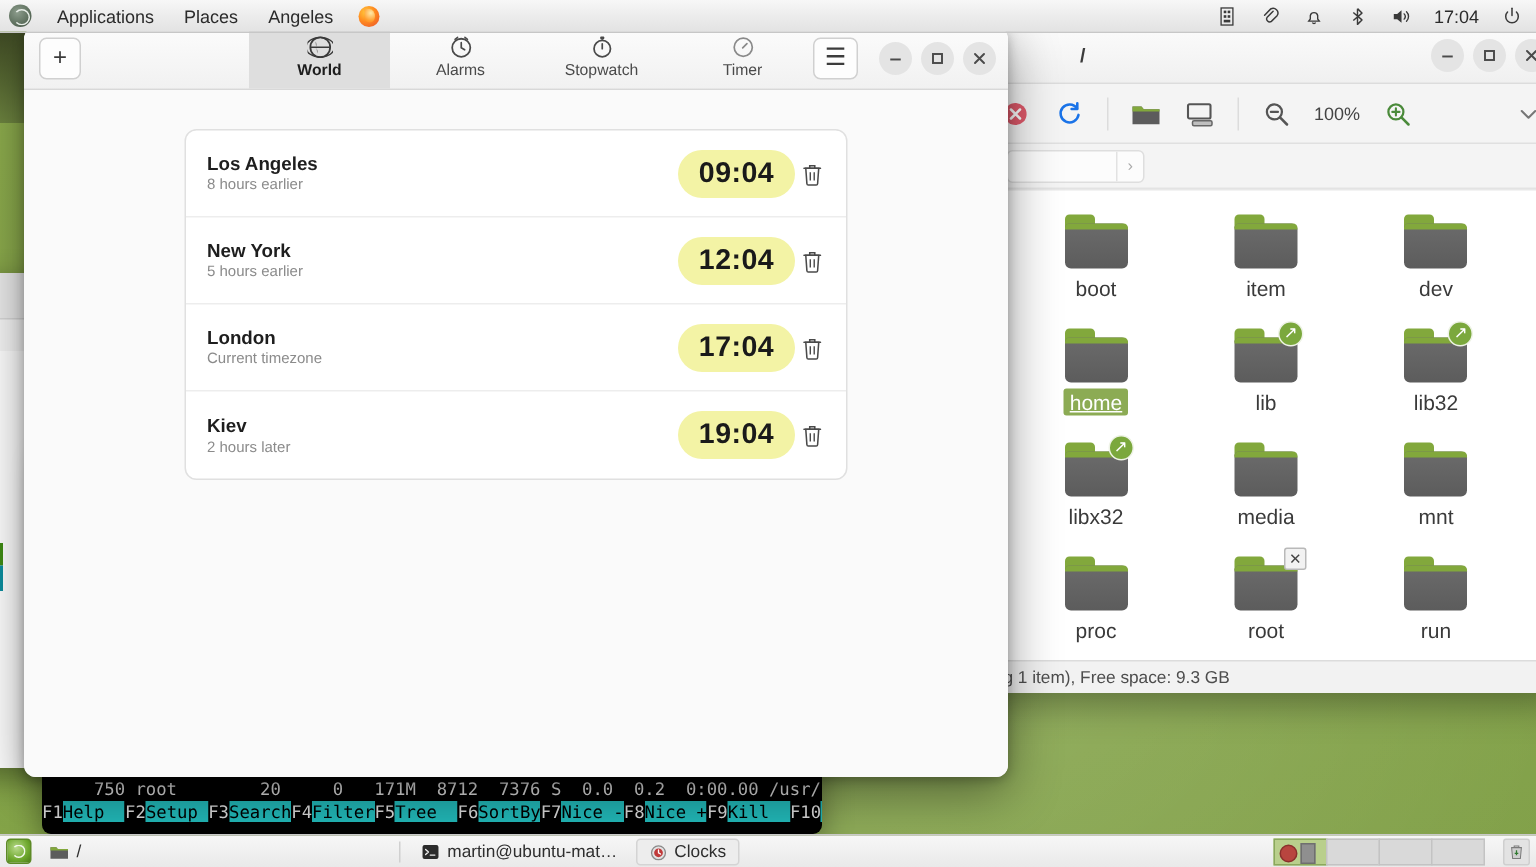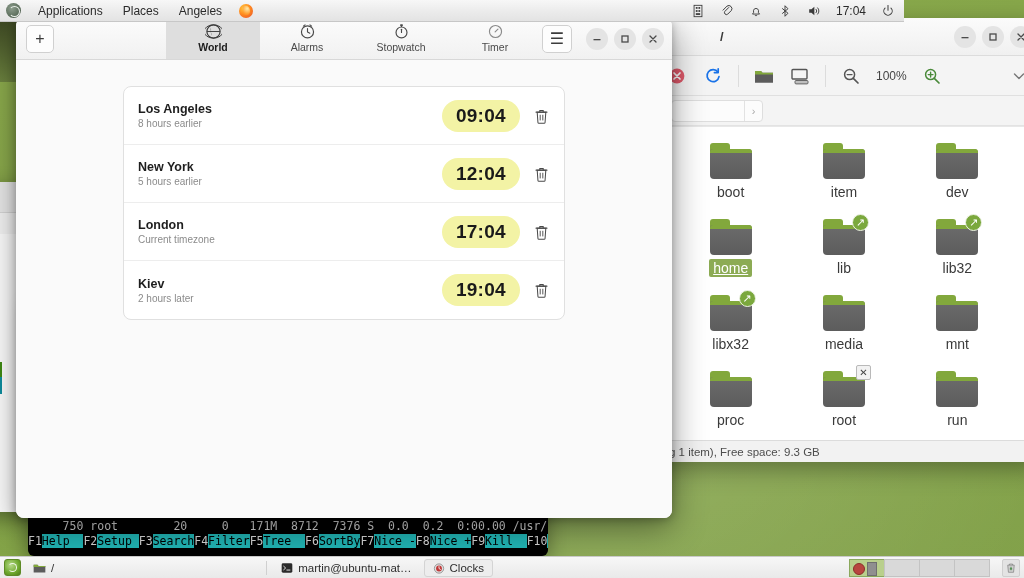--- a/index.html
+++ b/index.html
@@ -21,21 +21,21 @@
     background: radial-gradient(ellipse at 62% 78%, rgba(255,255,255,.14) 0%, rgba(0,0,0,0) 58%);
     pointer-events: none;
   }
   .wall-dark-top {
     position: absolute; left:0; top:22px; width:100%; height:60px;
     background: linear-gradient(180deg,#3f4a24 0%, #6e8540 100%);
   }
 
   
   #top-panel {
-    position: absolute; left: 0; top: 0; width: 904px; height: 22px;
+    position: absolute; left: 0; top: 0; width: 1024px; height: 22px;
     background: linear-gradient(180deg,#f7f7f7 0%, #ebebeb 55%, #e3e3e3 100%);
     border-bottom: 1px solid #c7c7c7;
     display: flex; align-items: center; z-index: 500;
     font-size: 12px; color: #2b2b2b;
   }
   #top-panel .menus { display: flex; align-items: center; gap: 14px; padding-left: 6px; }
   #top-panel .menu-item { padding: 1px 3px; cursor: default; }
   .ubuntu-logo {
     width: 15px; height: 15px; border-radius: 50%;
     background: radial-gradient(circle at 38% 35%, #8d9d8d 0%, #5d6f5d 60%, #3c4a3c 100%);
@@ -219,21 +219,21 @@
     border: 1px solid #e0e0e0; border-radius: 8px; overflow: hidden;
   }
   .clock-row {
     display:flex; align-items:center; height: 58px; padding: 0 12px 0 14px;
     border-bottom: 1px solid #ededed;
   }
   .clock-row:last-child { border-bottom: none; }
   .cr-text { display:flex; flex-direction:column; gap:2px; }
   .cr-city { font-size: 12.5px; font-weight: bold; color:#1e1e1e; }
   .cr-sub { font-size: 10px; color:#8b8b8b; }
-  .cr-right { margin-left:auto; display:flex; align-items:center; gap: 10px; }
+  .cr-right { margin-left:auto; display:flex; align-items:center; }
   .time-pill {
     background:#f3f3a5; color:#1a1a1a; border-radius: 999px;
     padding: 5px 14px; font-size: 19px; font-weight: bold; letter-spacing: .3px;
   }
   .trash-btn { width: 22px; height: 22px; display:flex; align-items:center; justify-content:center; color:#4a4a4a; }
 
   
   #bottom-panel {
     position:absolute; left:0; bottom:0; width:1024px; height:22px; z-index: 500;
     background: linear-gradient(180deg,#f7f7f7 0%, #e9e9e9 100%);

